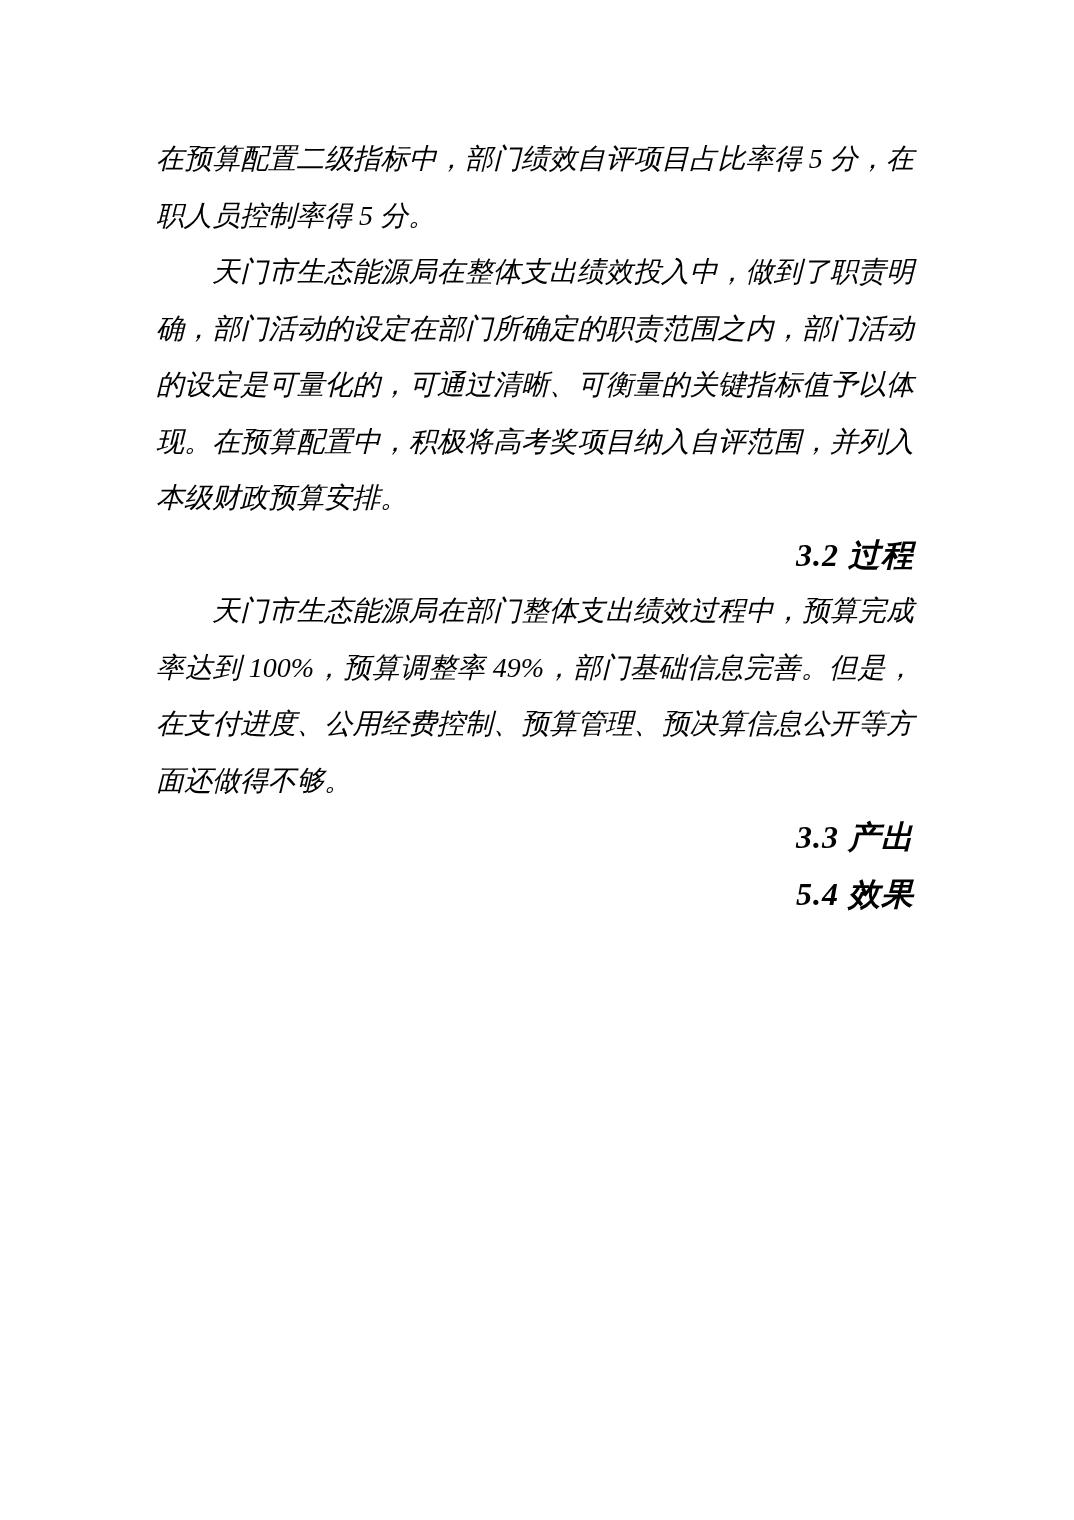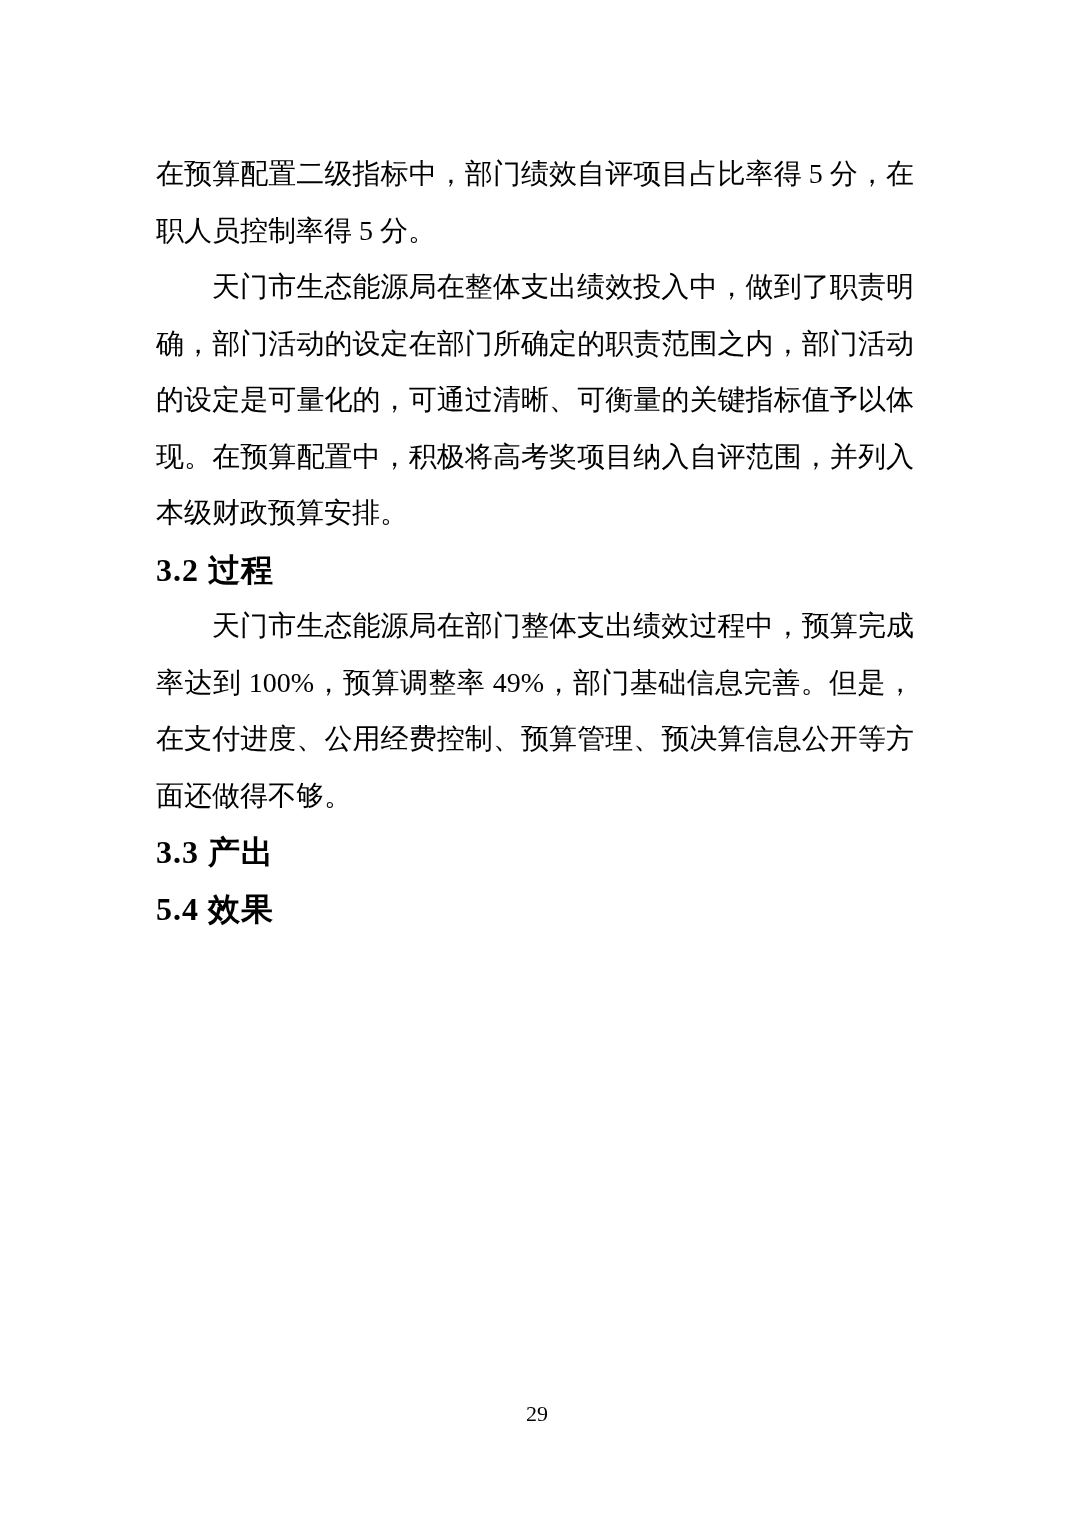--- a/index.html
+++ b/index.html
@@ -13,22 +13,23 @@
     width: 1074px;
     height: 1520px;
     background: #ffffff;
     color: #000000;
     font-family: "Liberation Serif", "DejaVu Serif", serif;
     overflow: hidden;
   }
   .content {
     position: absolute;
     left: 156px;
-    top: 146px;
+    top: 131px;
     width: 758px;
+    font-style: italic;
   }
   .body-para {
     margin: 0;
     font-size: 28px;
     line-height: 56.5px;
     text-align: justify;
     text-justify: inter-character;
     text-indent: 2em;
     word-break: break-all;
   }
@@ -36,21 +37,21 @@
     text-indent: 0;
   }
   .body-para.short-line {
     text-align: left;
   }
   .section-heading {
     margin: 0;
     font-size: 32px;
     line-height: 56.5px;
     font-weight: bold;
-    text-align: left;
+    text-align: right;
     letter-spacing: 1px;
   }
   .page-footer {
     position: absolute;
     left: 0;
     right: 0;
     top: 1399px;
     height: 30px;
     text-align: center;
   }
@@ -76,16 +77,13 @@
     <p class="body-para">天门市生态能源局在部门整体支出绩效过程中，预算完成率达到 100%，预算调整率 49%，部门基础信息完善。但是，在支付进度、公用经费控制、预算管理、预决算信息公开等方面还做得不够。</p>
 
     <h2 class="section-heading">3.3 产出</h2>
 
 
 
     <h2 class="section-heading">5.4 效果</h2>
 
   </main>
 
-  <footer class="page-footer">
-    <span class="page-number">29</span>
-  </footer>
 </div>
 
 </body></html>

